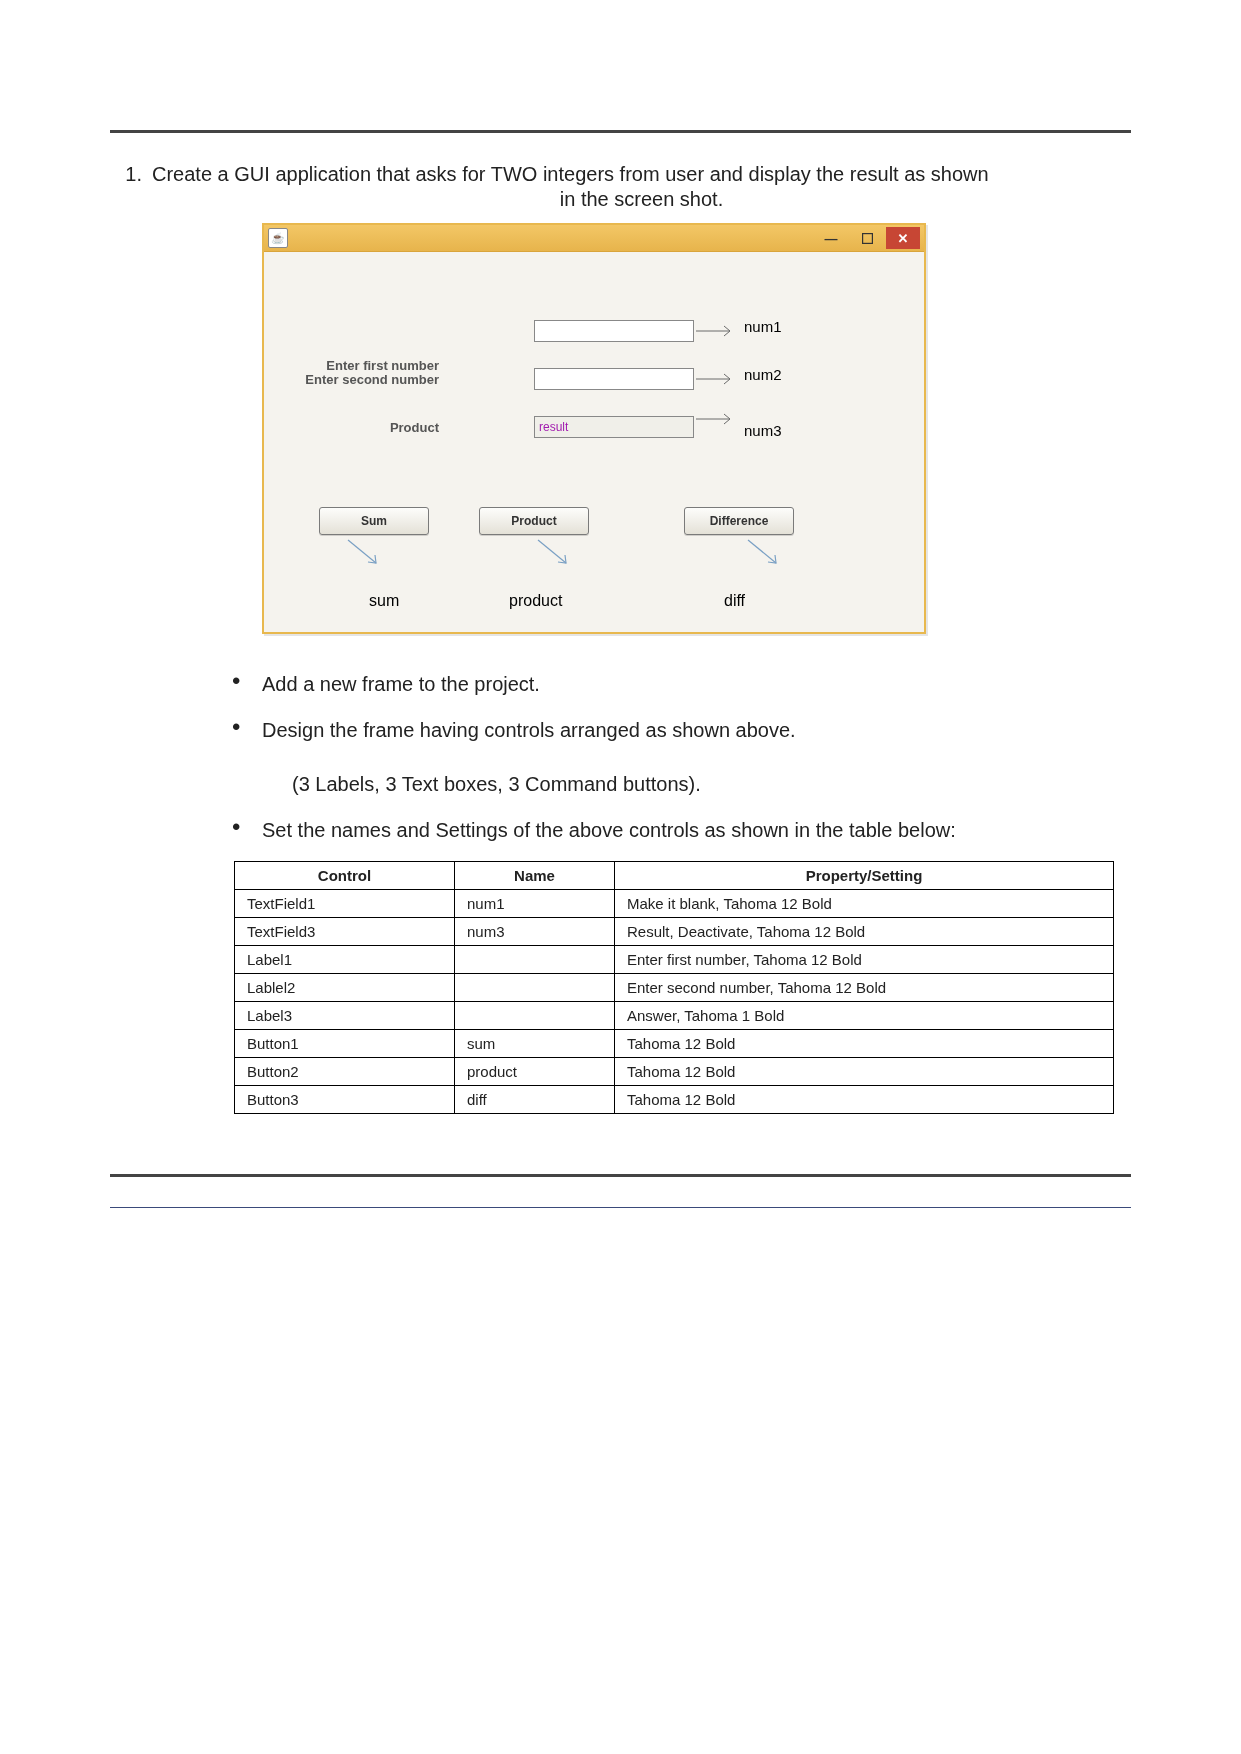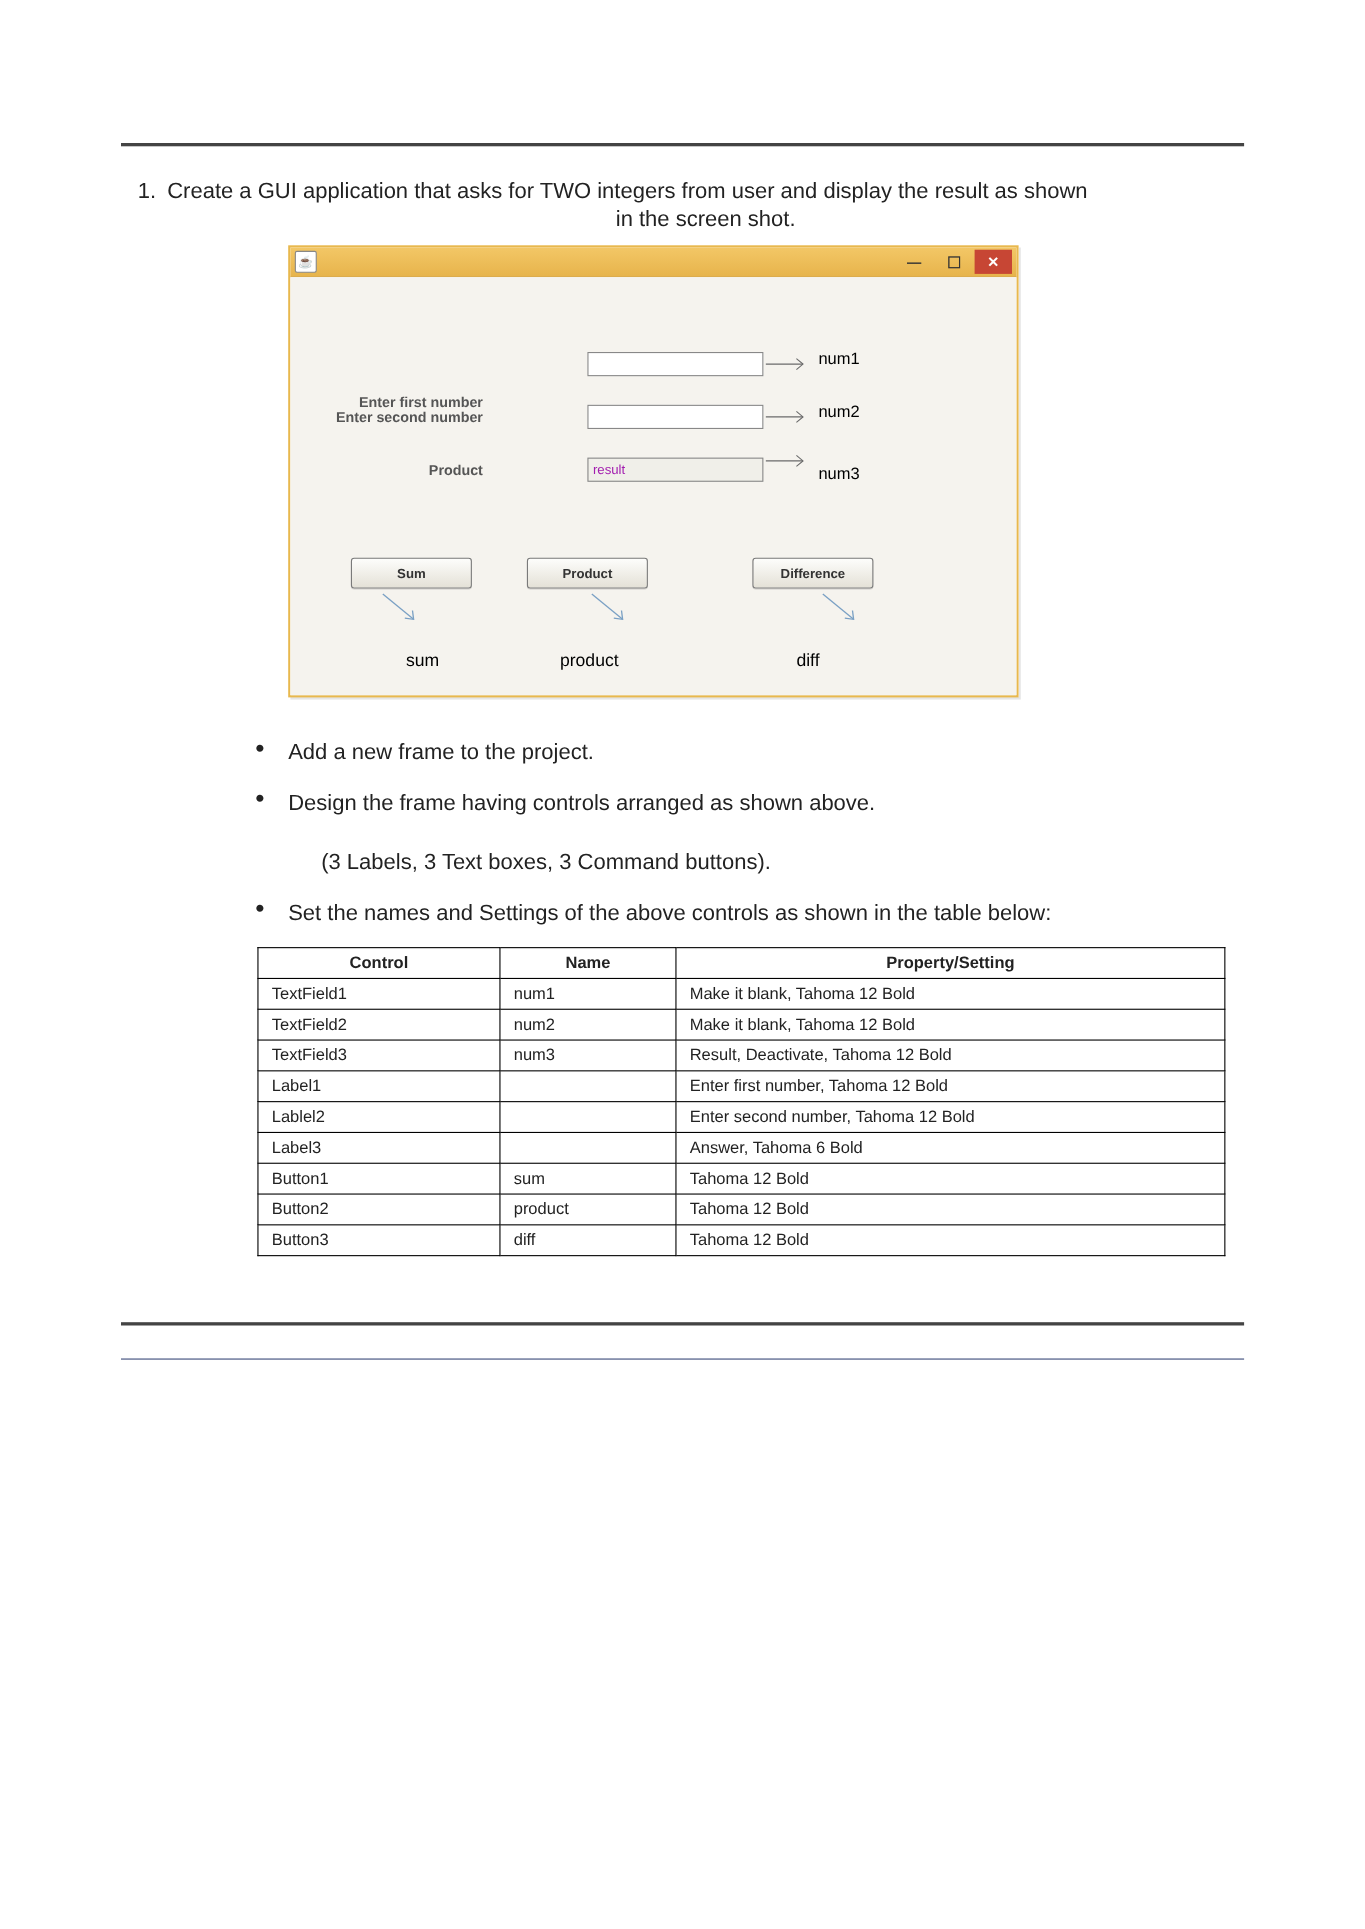--- a/index.html
+++ b/index.html
@@ -267,43 +267,38 @@
             <th>Property/Setting</th>
           </tr>
         </thead>
         <tbody>
           <tr>
               <td>TextField1</td>
               <td>num1</td>
               <td>Make it blank, Tahoma 12 Bold</td>
             </tr>
           <tr>
-              <td>TextField2</td>
-              <td>num2</td>
-              <td>Make it blank, Tahoma 12 Bold</td>
-            </tr>
-          <tr>
               <td>TextField3</td>
               <td>num3</td>
               <td>Result, Deactivate, Tahoma 12 Bold</td>
             </tr>
           <tr>
               <td>Label1</td>
               <td></td>
               <td>Enter first number, Tahoma 12 Bold</td>
             </tr>
           <tr>
               <td>Lablel2</td>
               <td></td>
               <td>Enter second number, Tahoma 12 Bold</td>
             </tr>
           <tr>
               <td>Label3</td>
               <td></td>
-              <td>Answer, Tahoma 6 Bold</td>
+              <td>Answer, Tahoma 1 Bold</td>
             </tr>
           <tr>
               <td>Button1</td>
               <td>sum</td>
               <td>Tahoma 12 Bold</td>
             </tr>
           <tr>
               <td>Button2</td>
               <td>product</td>
               <td>Tahoma 12 Bold</td>

